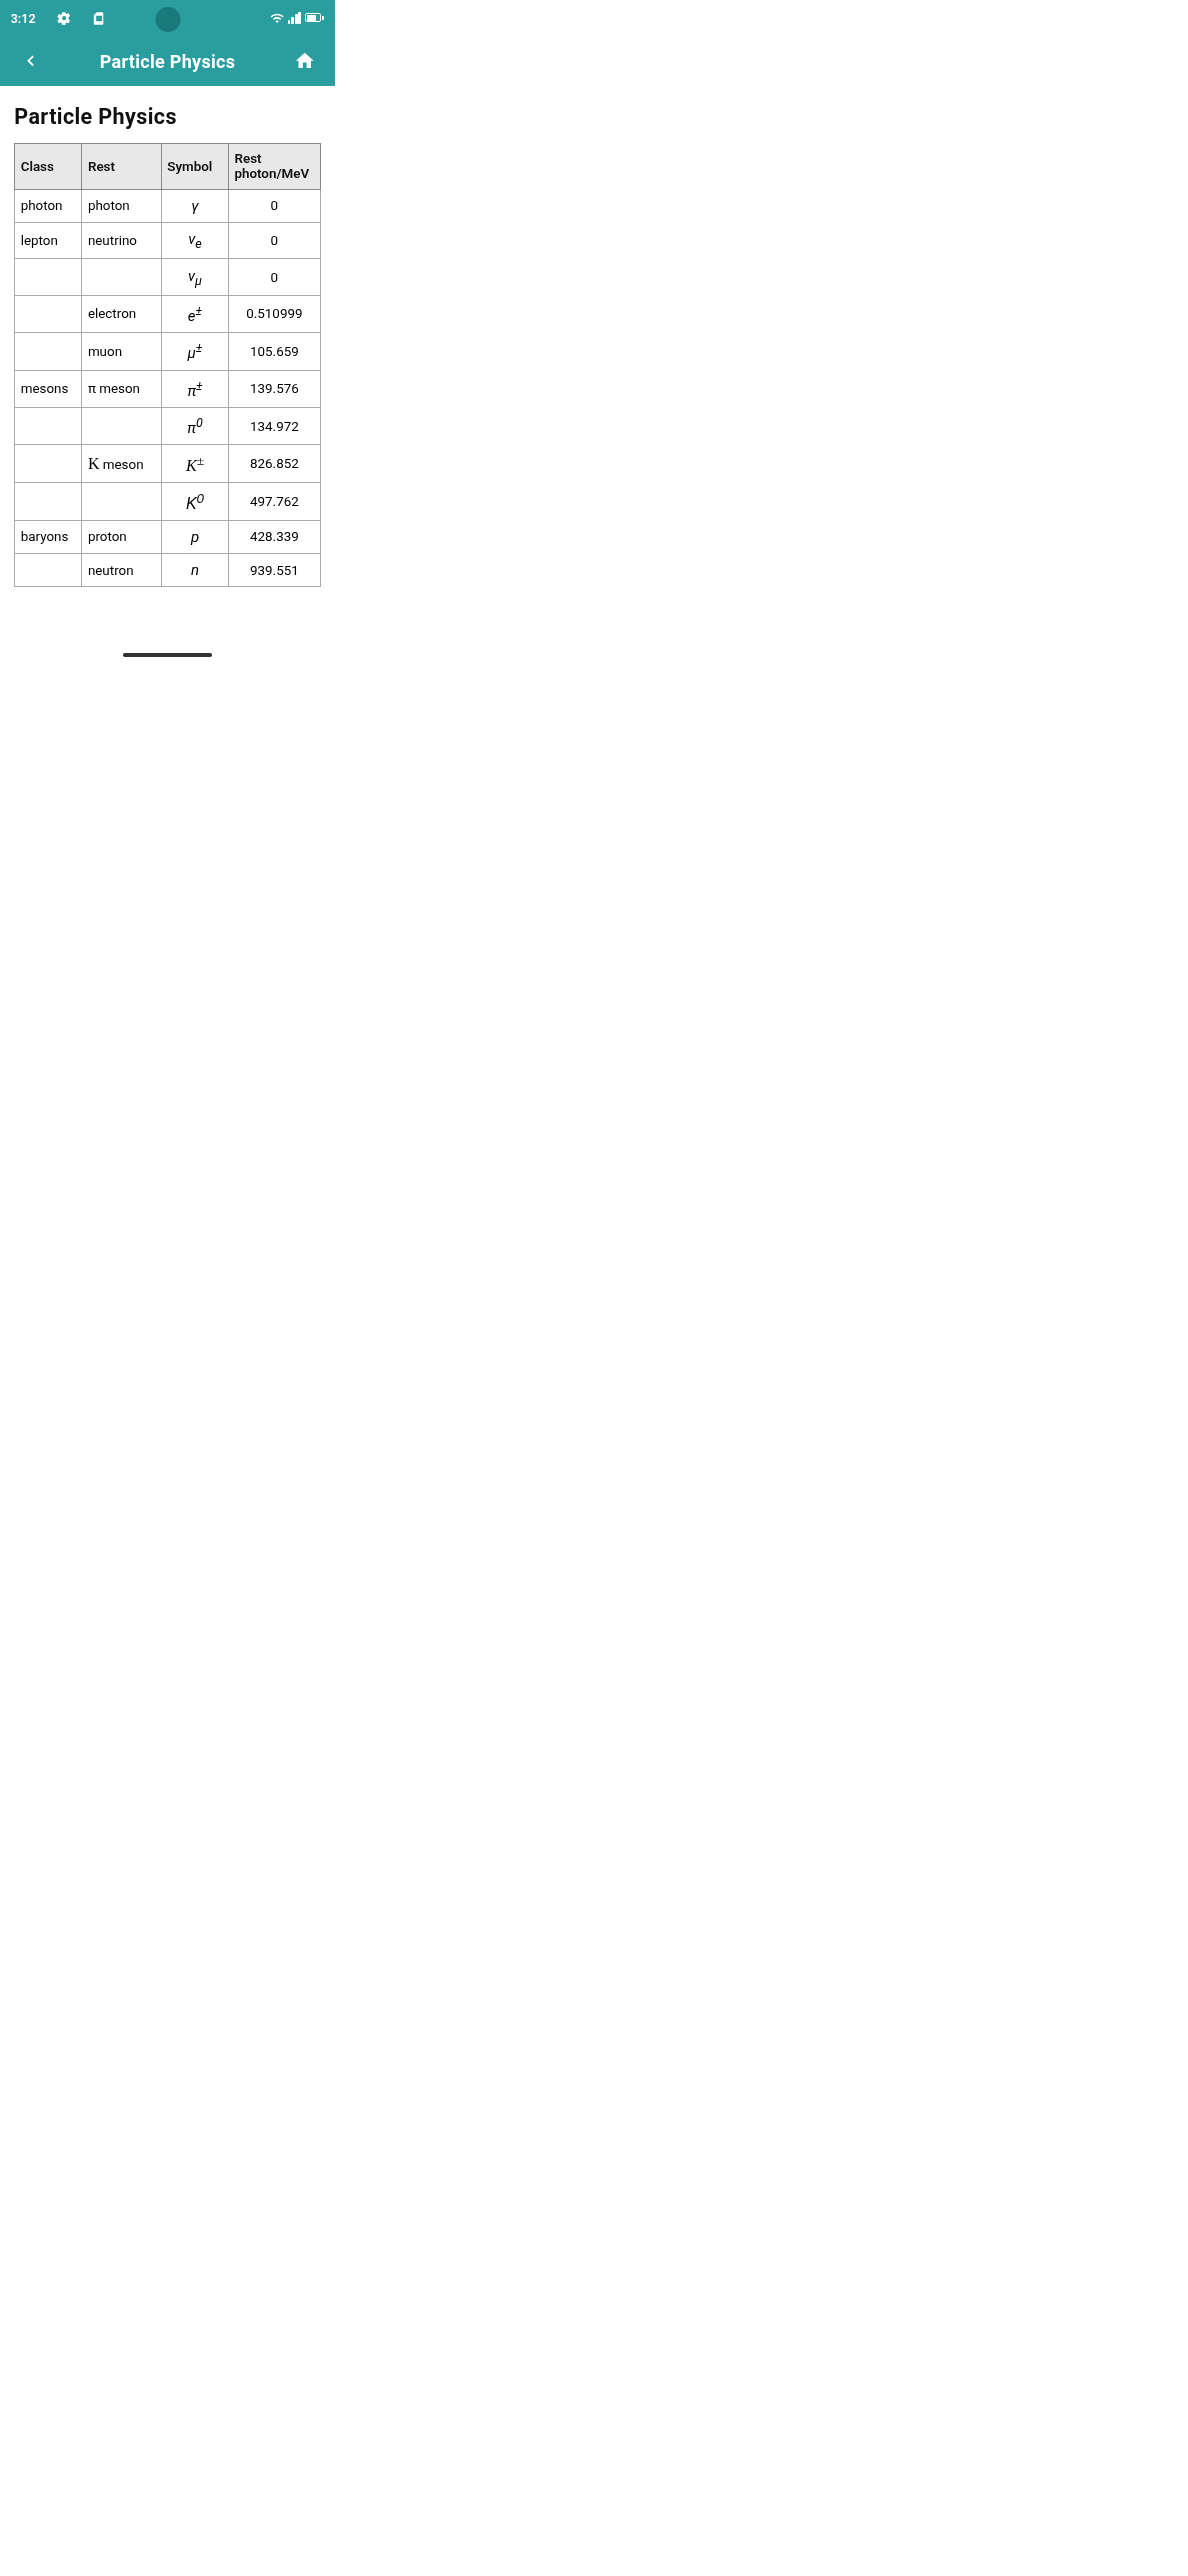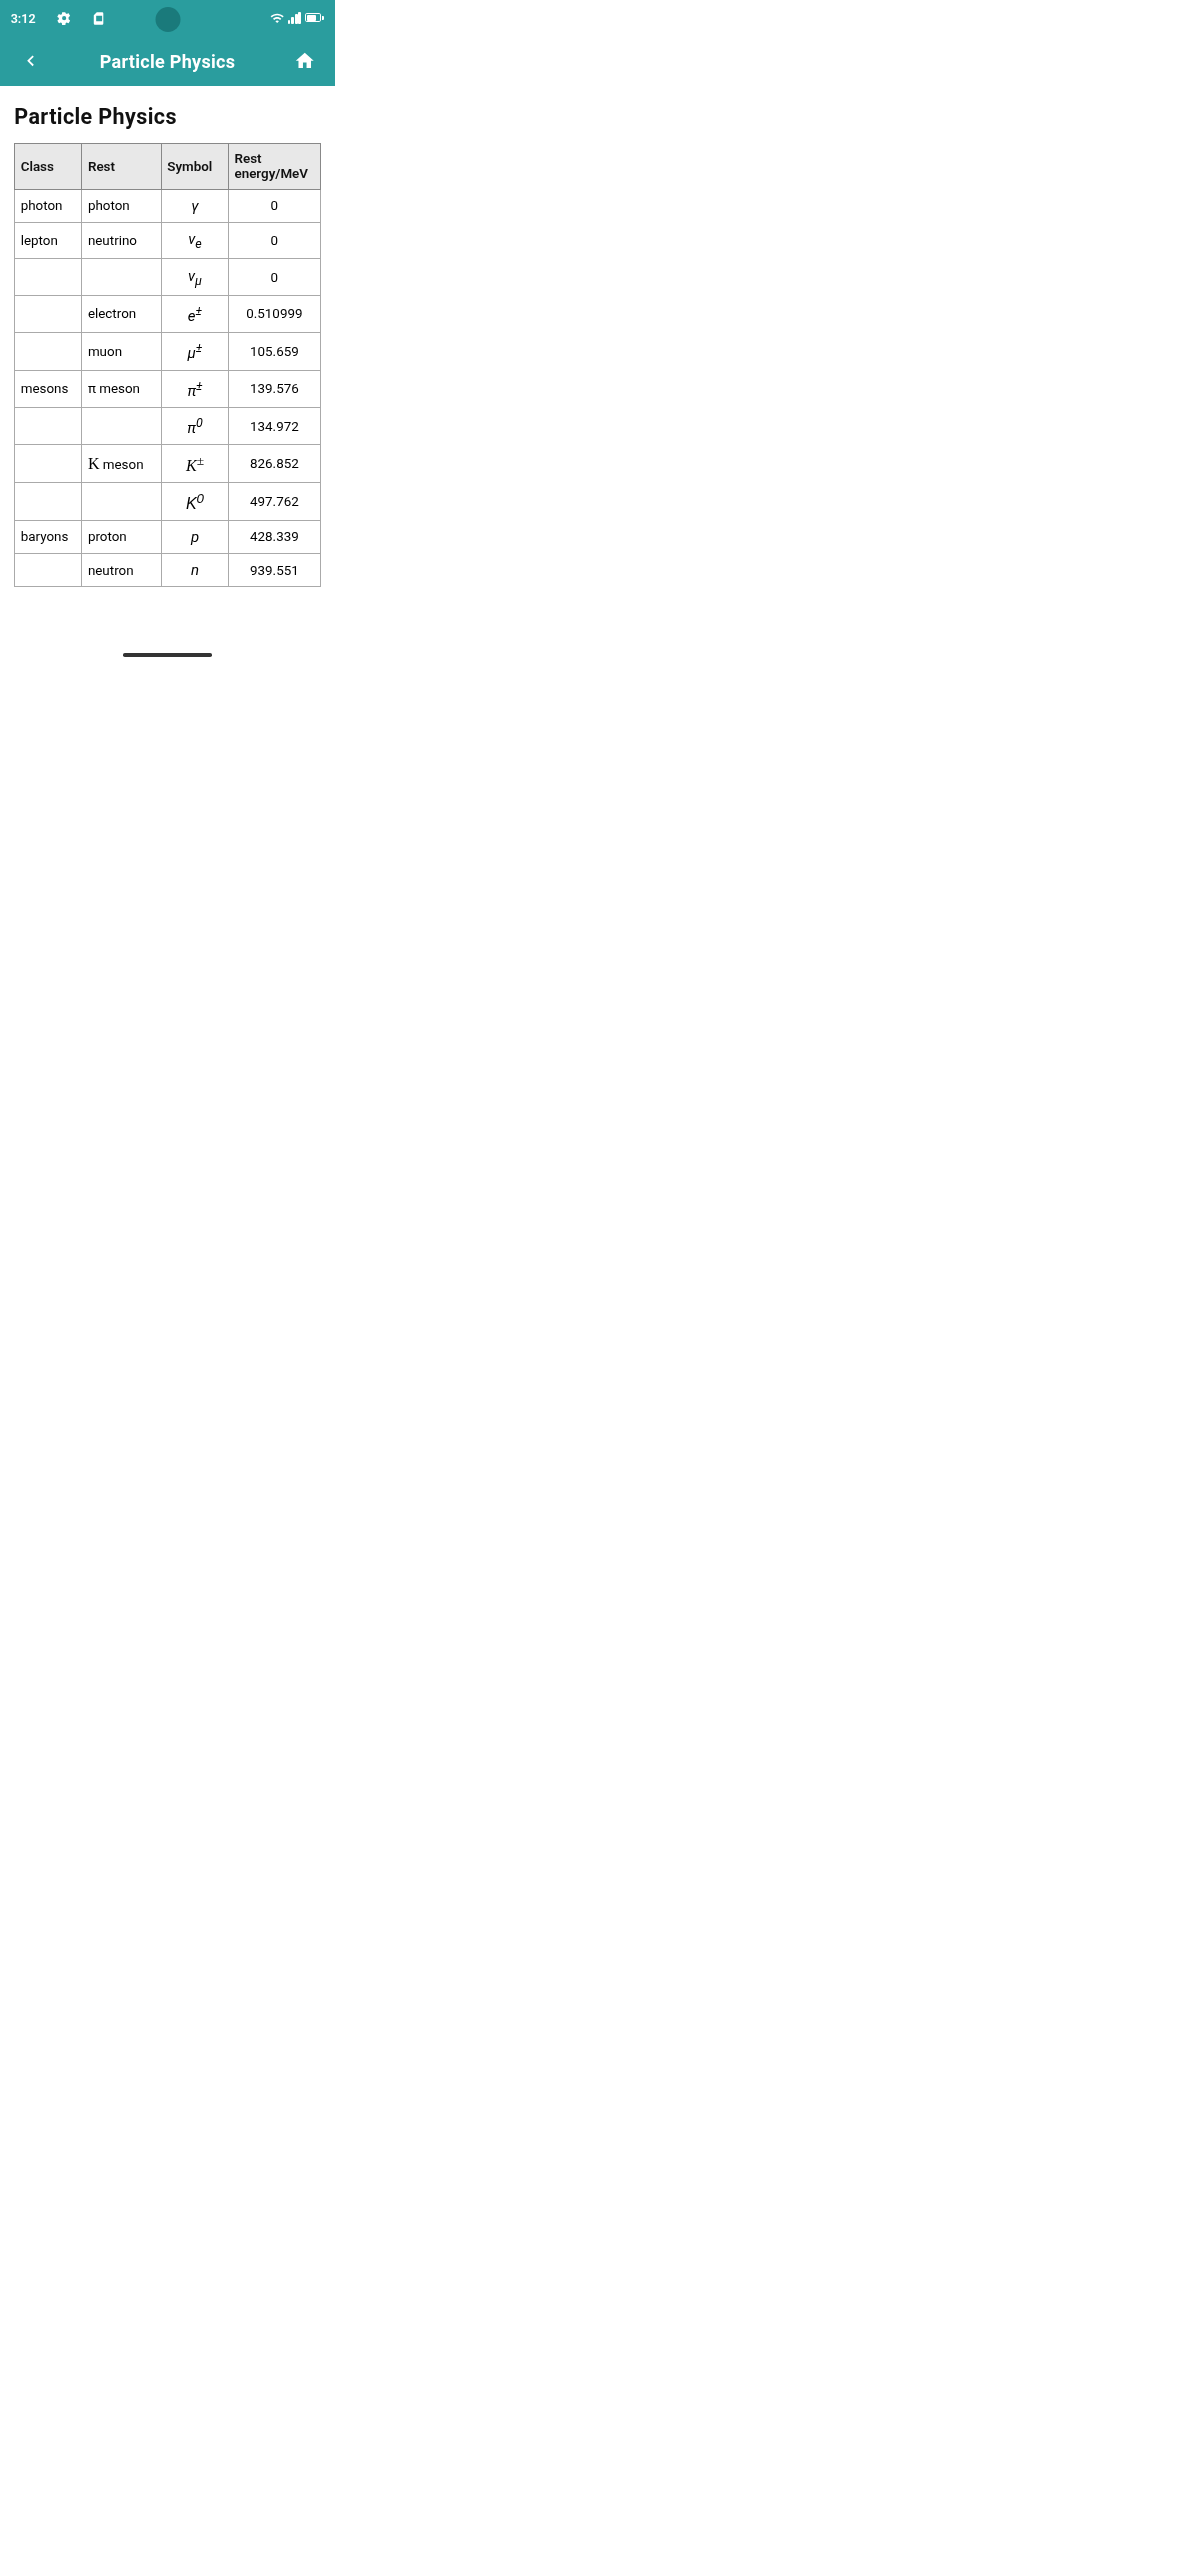--- a/index.html
+++ b/index.html
@@ -270,21 +270,21 @@
 
 <div class="content">
   <h1 class="page-title">Particle Physics</h1>
 
   <table class="physics-table">
     <thead>
       <tr>
         <th class="col-class">Class</th>
         <th class="col-name">Rest</th>
         <th class="col-symbol">Symbol</th>
-        <th class="col-energy">Rest energy/MeV</th>
+        <th class="col-energy">Rest photon/MeV</th>
       </tr>
     </thead>
     <tbody id="table-body">
 
     <tr>
           <td>photon</td>
           <td>photon</td>
           <td class="symbol-cell">γ</td>
           <td class="energy-cell">0</td>
         </tr>

